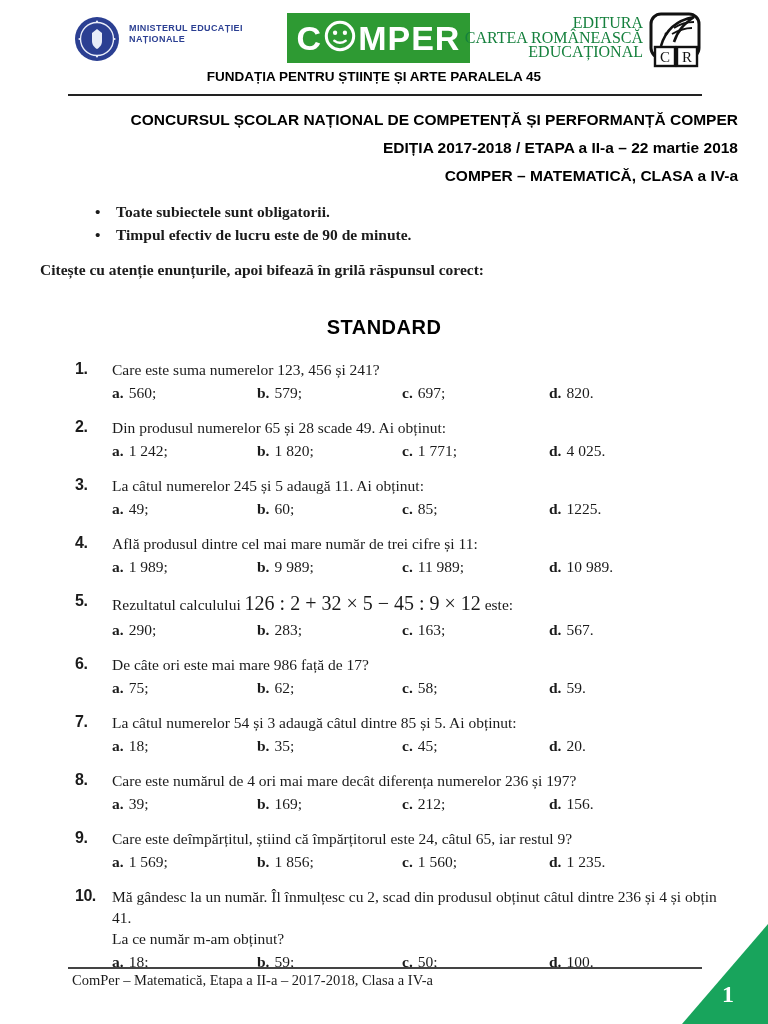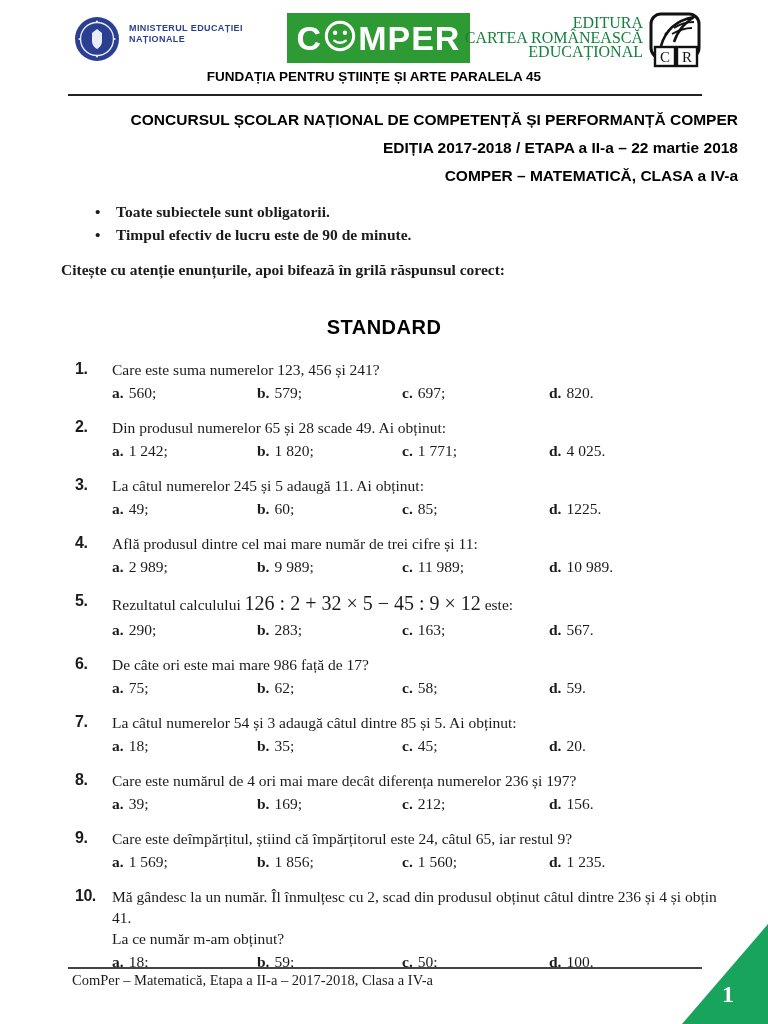--- a/index.html
+++ b/index.html
@@ -28,21 +28,21 @@
     font-family:"Liberation Sans",sans-serif;font-weight:bold;font-size:13.5px;color:#000;padding-left:48px;}
   .top-rule{position:absolute;left:68px;right:66px;top:94px;border-top:2px solid #222;}
   
   .titles{margin:10px 30px 0 30px;text-align:right;
     font-family:"Liberation Sans",sans-serif;font-weight:bold;font-size:15.5px;color:#000;}
   .titles .t-line{line-height:28px;}
   
   .notes{margin-top:10px;padding-left:95px;font-weight:bold;font-size:15.5px;}
   .note{display:flex;line-height:23px;}
   .note .dot{width:21px;}
-  .intro{margin-top:13px;padding-left:61px;font-weight:bold;font-size:15.5px;line-height:21px;}
+  .intro{margin-top:13px;padding-left:40px;font-weight:bold;font-size:15.5px;line-height:21px;}
   
   .section-title{margin-top:36px;text-align:center;
     font-family:"Liberation Sans",sans-serif;font-weight:bold;font-size:20px;letter-spacing:.5px;color:#000;}
   
   .questions{margin-top:20px;padding:0 33px 0 75px;}
   .q{position:relative;padding-left:37px;margin-bottom:14px;font-size:15.5px;}
   .qnum{position:absolute;left:0;top:1px;font-family:"Liberation Sans",sans-serif;
     font-weight:bold;font-size:16px;letter-spacing:-0.5px;}
   .qtext{line-height:21px;}
   .qmath{font-size:20px;}
@@ -174,21 +174,21 @@
         <span class="opt"><b>b.</b><span>60;</span></span>
         <span class="opt"><b>c.</b><span>85;</span></span>
         <span class="opt"><b>d.</b><span>1225.</span></span>
       </div>
     </div>
 
     <div class="q">
       <span class="qnum">4.</span>
       <div class="qtext">Află produsul dintre cel mai mare număr de trei cifre și 11:</div>
       <div class="opts">
-        <span class="opt"><b>a.</b><span>2 989;</span></span>
+        <span class="opt"><b>a.</b><span>1 989;</span></span>
         <span class="opt"><b>b.</b><span>9 989;</span></span>
         <span class="opt"><b>c.</b><span>11 989;</span></span>
         <span class="opt"><b>d.</b><span>10 989.</span></span>
       </div>
     </div>
 
     <div class="q">
       <span class="qnum">5.</span>
       <div class="qtext q5line">
         <span>Rezultatul calculului</span>

